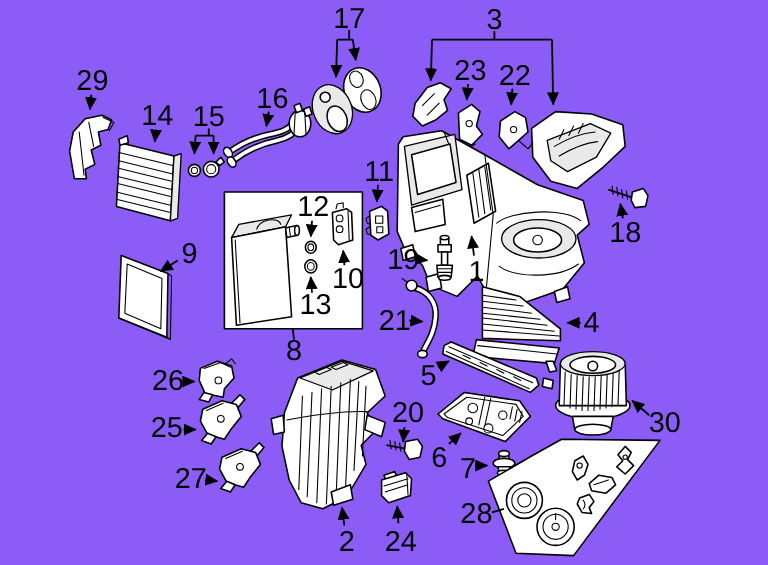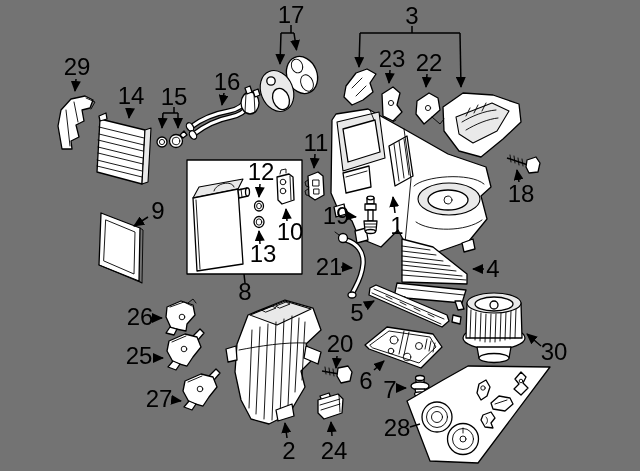--- a/index.html
+++ b/index.html
@@ -1,16 +1,16 @@
 <!DOCTYPE html>
 <html><head>
 <meta charset="utf-8">
 <style>
   html,body{margin:0;padding:0;background:#ffffff;}
-  .canvas{position:relative;width:640px;height:471px;background:#737373;overflow:hidden;
+  .canvas{position:relative;width:640px;height:471px;background:#8b5cf6;overflow:hidden;
           font-family:"Liberation Sans",sans-serif;}
   svg{position:absolute;left:0;top:0;display:block;}
   svg text{font-family:"Liberation Sans",sans-serif;font-size:24px;fill:#000;
            text-anchor:middle;user-select:none;}
   .part{fill:#fff;stroke:#000;stroke-width:1.3;stroke-linejoin:round;stroke-linecap:round;}
   .det{fill:none;stroke:#000;stroke-width:0.9;stroke-linejoin:round;stroke-linecap:round;}
   .shade{fill:#e9e9e9;stroke:#000;stroke-width:1.1;stroke-linejoin:round;}
   .callout-line{stroke:#000;stroke-width:1.5;fill:none;}
   .tube{fill:none;stroke:#000;stroke-width:5.5;stroke-linecap:round;}
   .tube-in{fill:none;stroke:#fff;stroke-width:3;stroke-linecap:round;}

